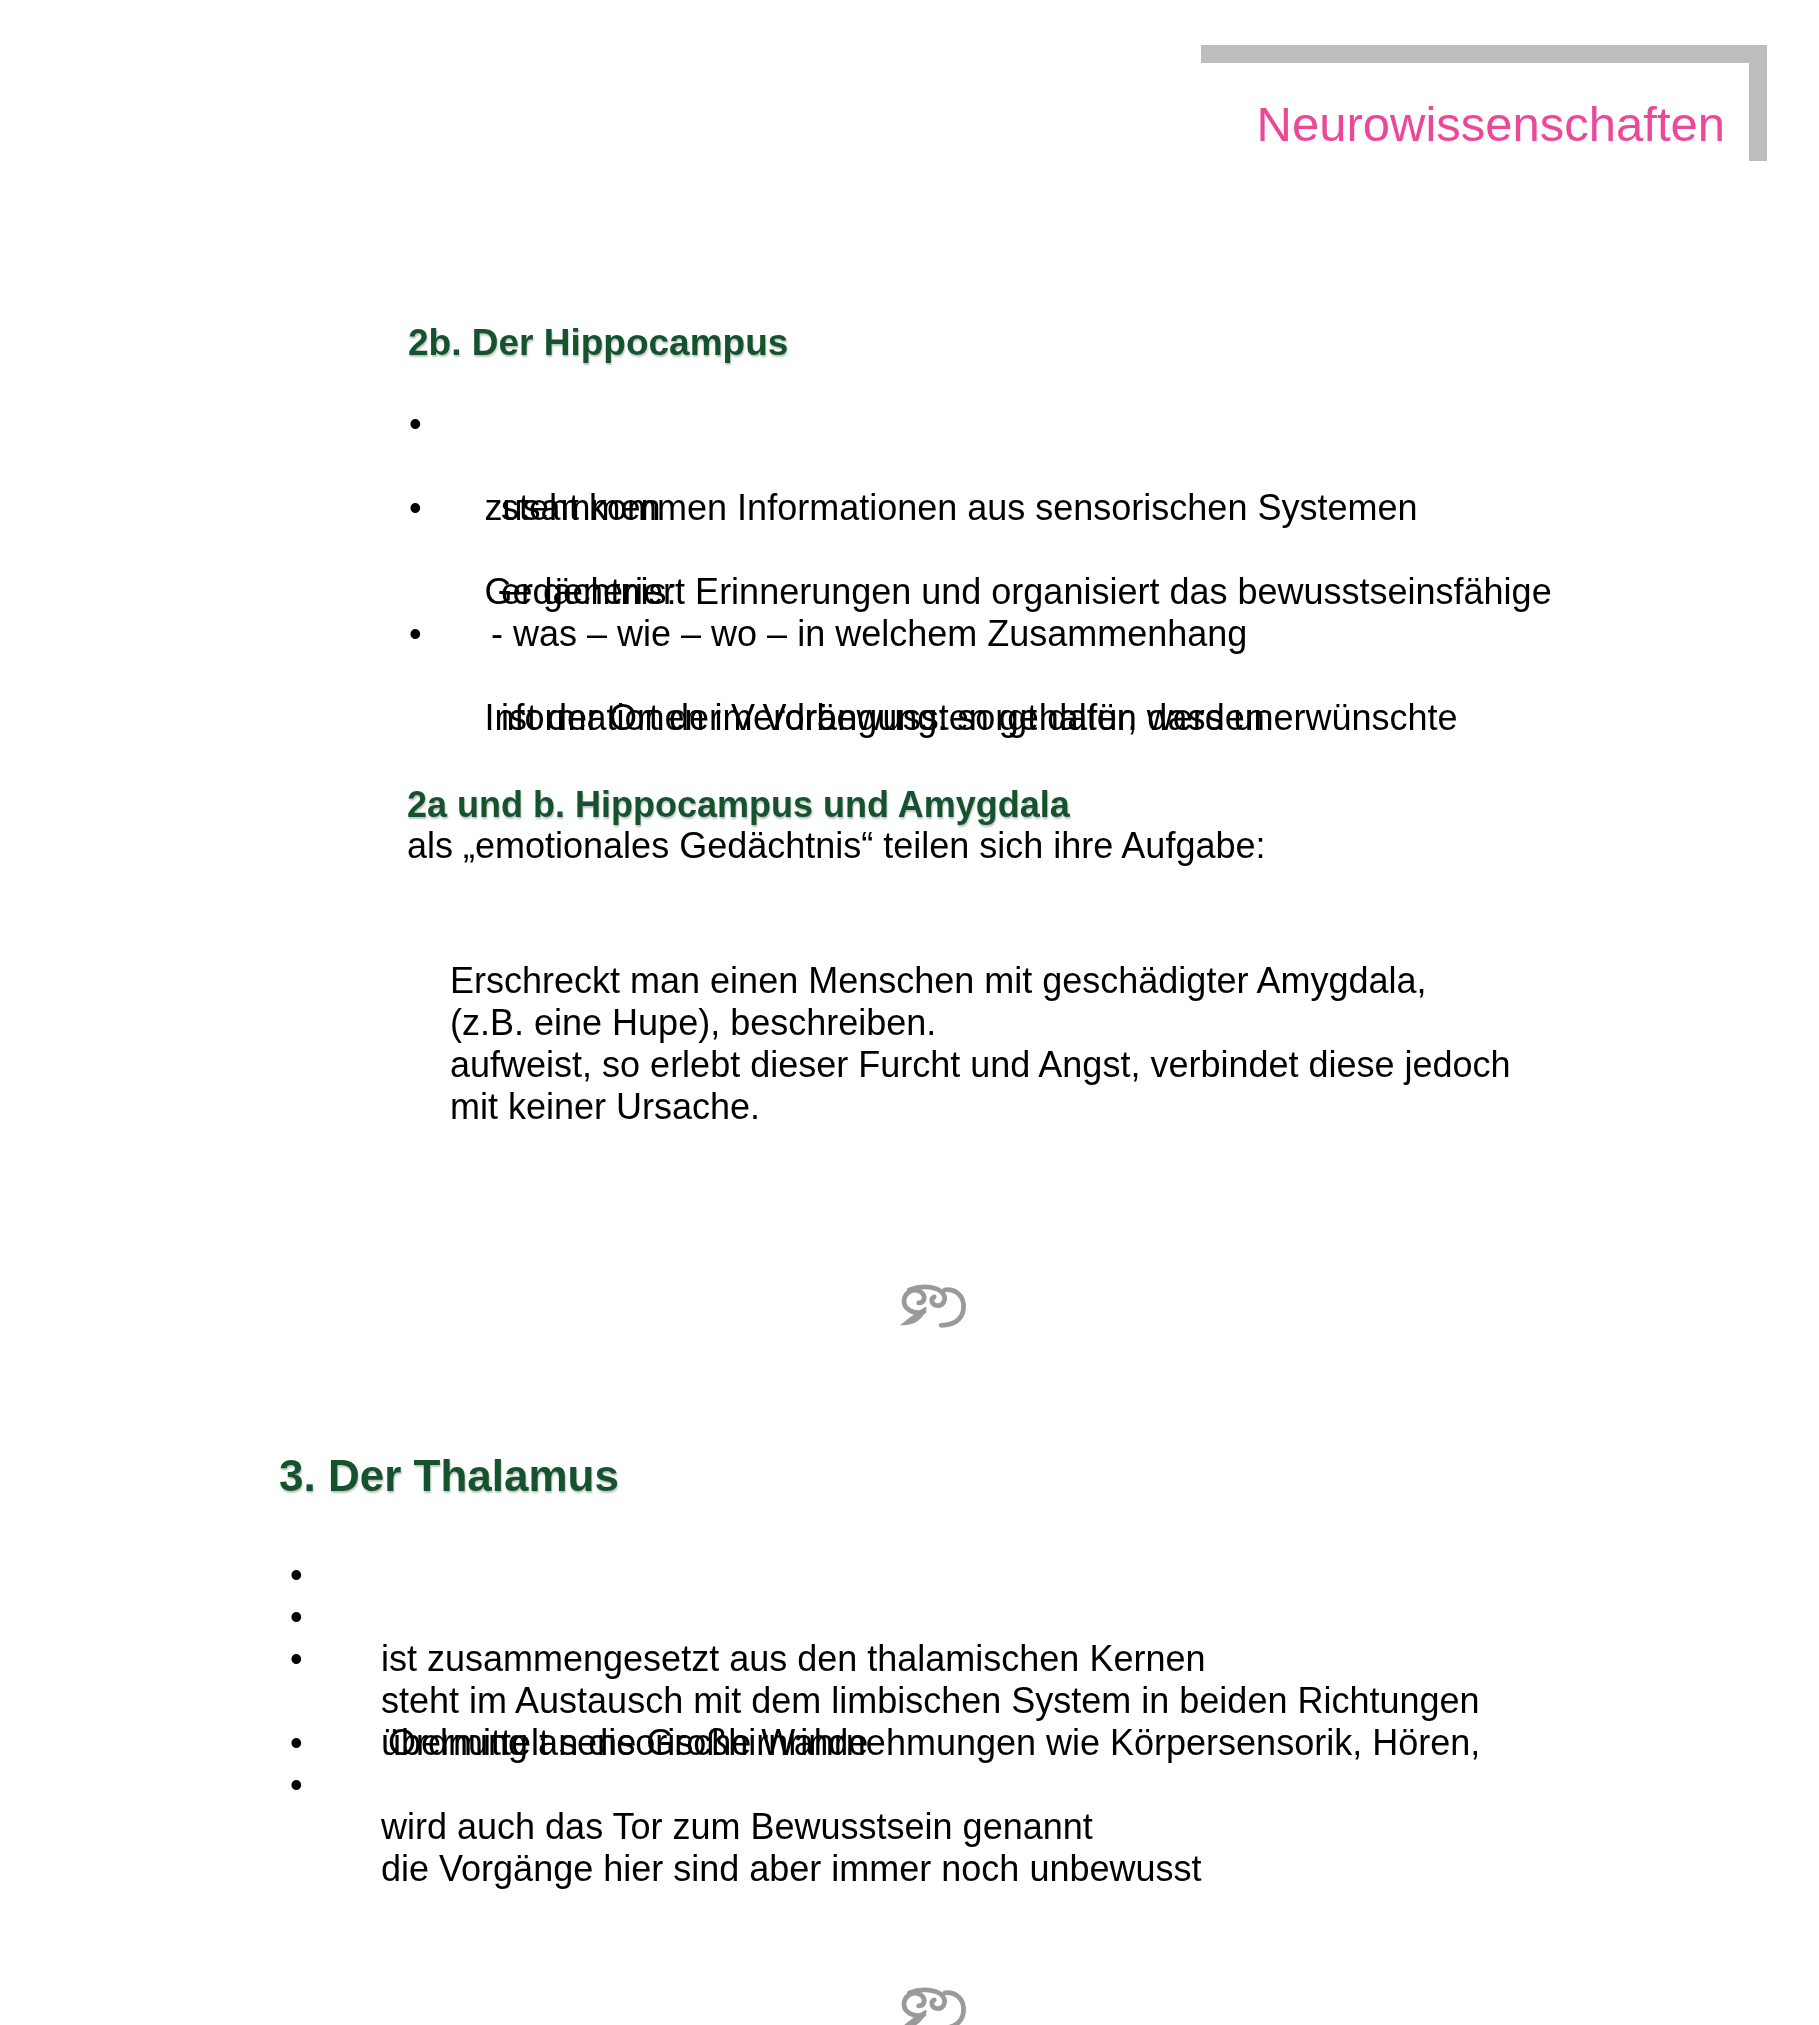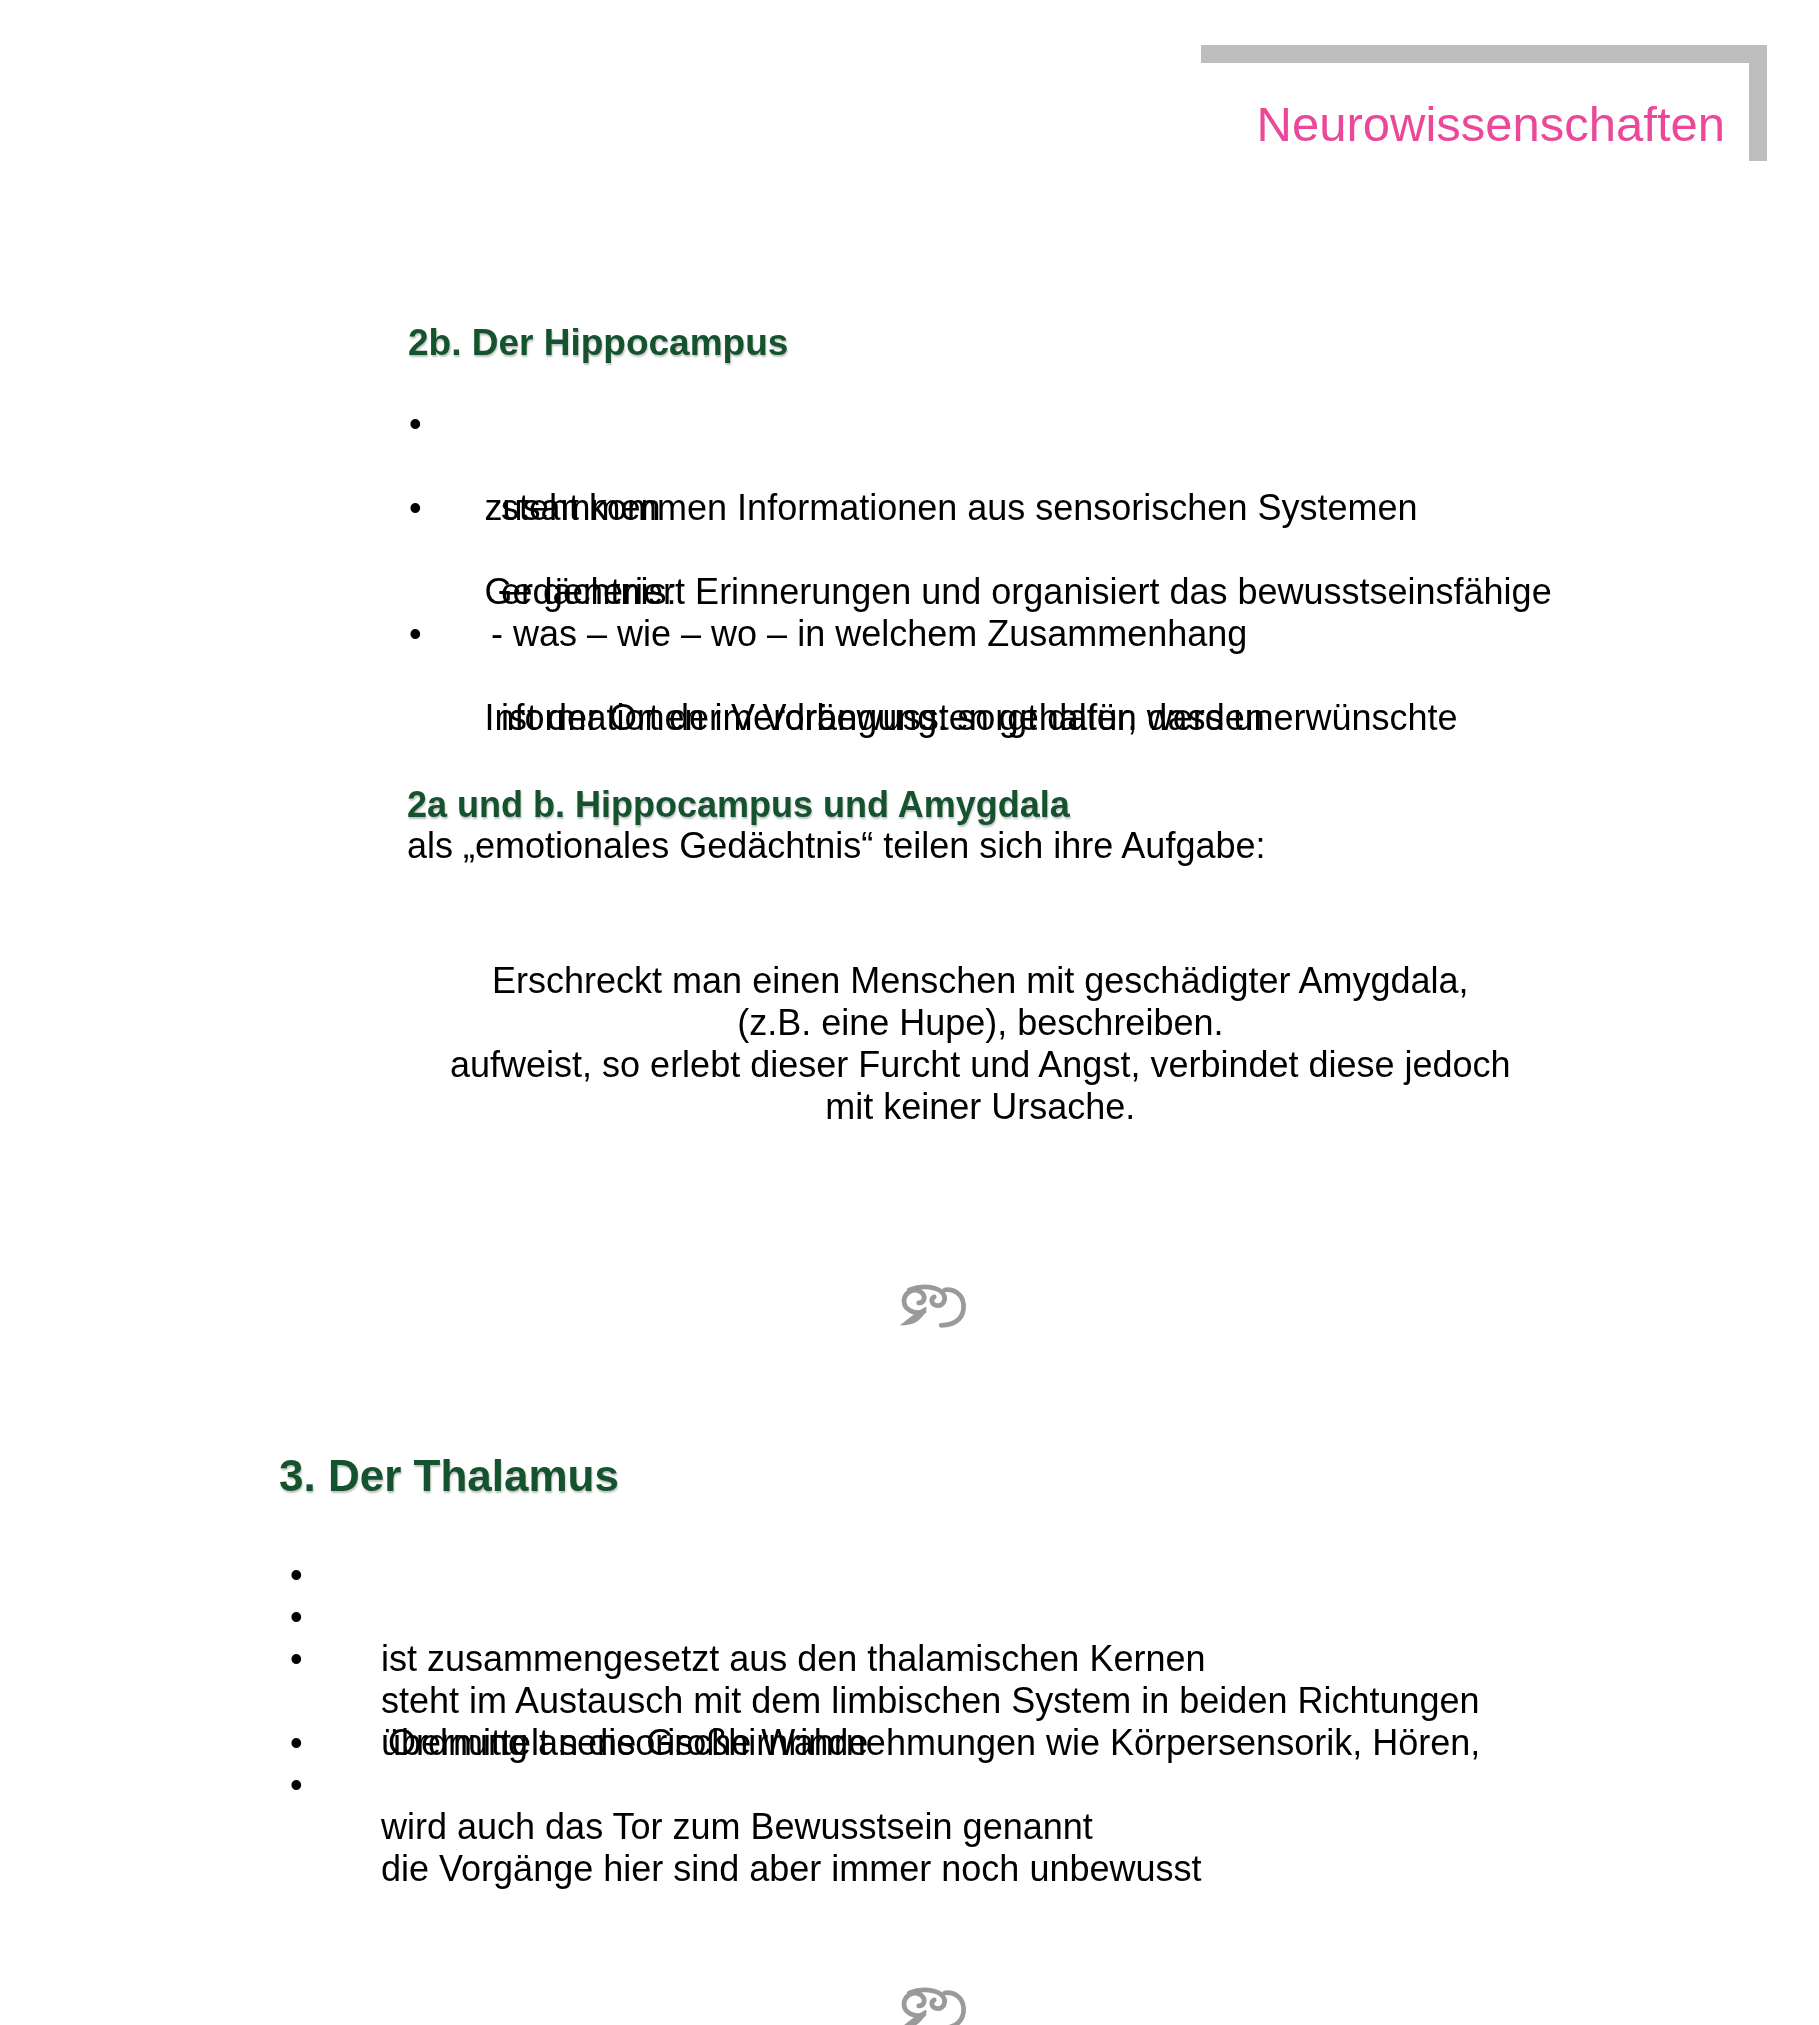--- a/index.html
+++ b/index.html
@@ -69,21 +69,21 @@
   .list-hippo   .cont  .text { padding-left: 15.4px; }
   .list-hippo   .cont2 .text { padding-left: 22px; }
 
   .subheading-line {
     position: absolute;
     left: 407px; top: 825px;
     height: 42px; line-height: 42px;
     font-size: 36px; white-space: pre;
   }
 
-  .para-amygdala { left: 390px; top: 918px; text-align: center; }
+  .para-amygdala { left: 390px; top: 918px; }
 
   .list-thal    { left: 290px; top: 1554px; }
   .list-thal    .with-bullet .text { padding-left: 31px; }
   .list-thal    .cont  .text { padding-left: 40px; }
   .list-thal    .cont2 .text { padding-left: 38px; }
 
   .it { }
 
   
   .ornament {

